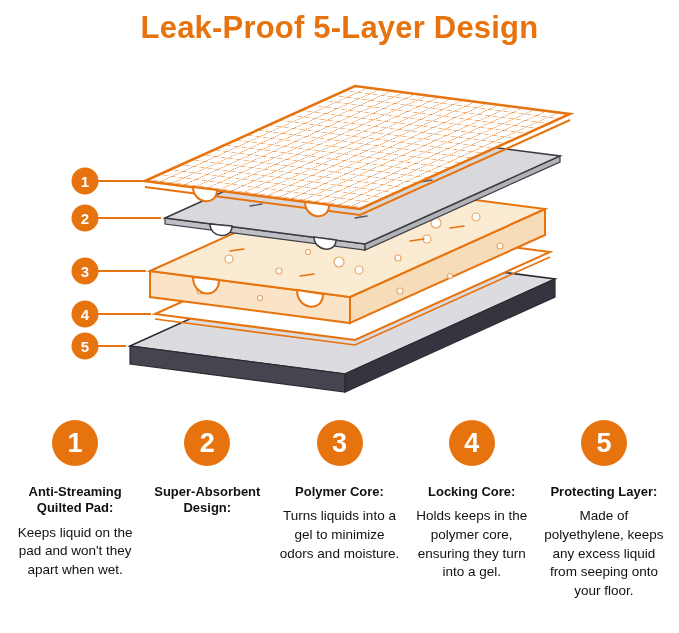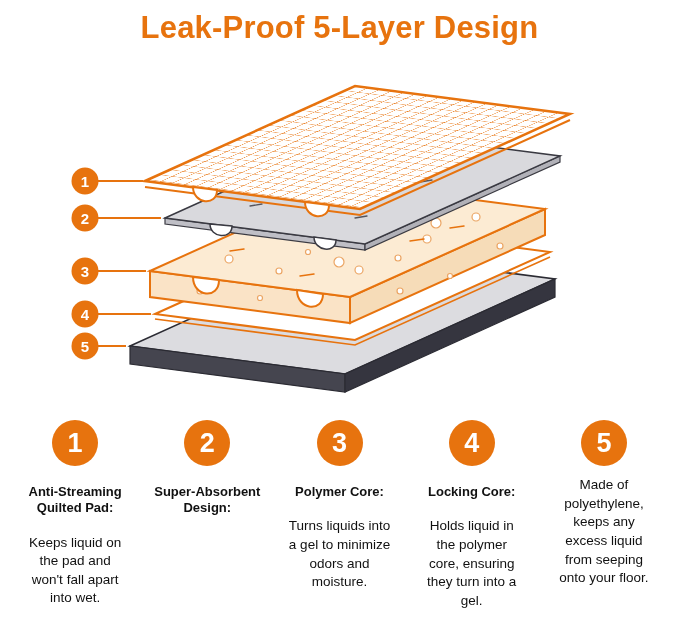--- a/index.html
+++ b/index.html
@@ -10,21 +10,21 @@
   .diagram { display:block; margin:0 auto; }
   .acc-s { stroke:var(--accent); }
   .acc-f { fill:var(--accent); }
   .mesh-line { stroke:var(--accent); stroke-width:1.2; }
   .marker-num { font:700 15px "Liberation Sans", sans-serif; fill:#fff; text-anchor:middle; }
   .features { display:flex; justify-content:space-between; gap:10px; padding:22px 14px 0; }
   .feature { flex:1; display:flex; flex-direction:column; align-items:center; text-align:center; }
   .badge { width:46px; height:46px; border-radius:50%; background:var(--accent); color:#fff;
            font-size:27px; font-weight:700; display:flex; align-items:center; justify-content:center; }
   .f-title { font-size:13px; font-weight:700; margin:18px 0 7px; line-height:1.25; }
-  .f-desc { font-size:13.5px; margin:10px; line-height:1.38; }
+  .f-desc { font-size:13.5px; margin:0; line-height:1.38; }
 </style>
 </head>
 <body>
 
 <div class="page">
 
   <h1 class="title">Leak-Proof 5-Layer Design</h1>
 
   <svg class="diagram" width="679" height="352" viewBox="0 0 679 352">
     <defs>
@@ -132,39 +132,40 @@
         <text x="85" y="305.5" class="marker-num">5</text>
       </g>
     </g>
   </svg>
 
   <div class="features">
 
     <div class="feature">
       <div class="badge">1</div>
       <h2 class="f-title">Anti-Streaming Quilted Pad:</h2>
-      <p class="f-desc">Keeps liquid on the pad and won't fall apart into wet.</p>
+      <p class="f-desc">Keeps liquid on the pad and won't they apart when wet.</p>
     </div>
 
     <div class="feature">
       <div class="badge">2</div>
       <h2 class="f-title">Super-Absorbent Design:</h2>
     </div>
 
     <div class="feature">
       <div class="badge">3</div>
       <h2 class="f-title">Polymer Core:</h2>
       <p class="f-desc">Turns liquids into a gel to minimize odors and moisture.</p>
     </div>
 
     <div class="feature">
       <div class="badge">4</div>
       <h2 class="f-title">Locking Core:</h2>
-      <p class="f-desc">Holds liquid in the polymer core, ensuring they turn into a gel.</p>
+      <p class="f-desc">Holds keeps in the polymer core, ensuring they turn into a gel.</p>
     </div>
 
     <div class="feature">
       <div class="badge">5</div>
+      <h2 class="f-title">Protecting Layer:</h2>
       <p class="f-desc">Made of polyethylene, keeps any excess liquid from seeping onto your floor.</p>
     </div>
 
   </div>
 </div>
 
 </body></html>

